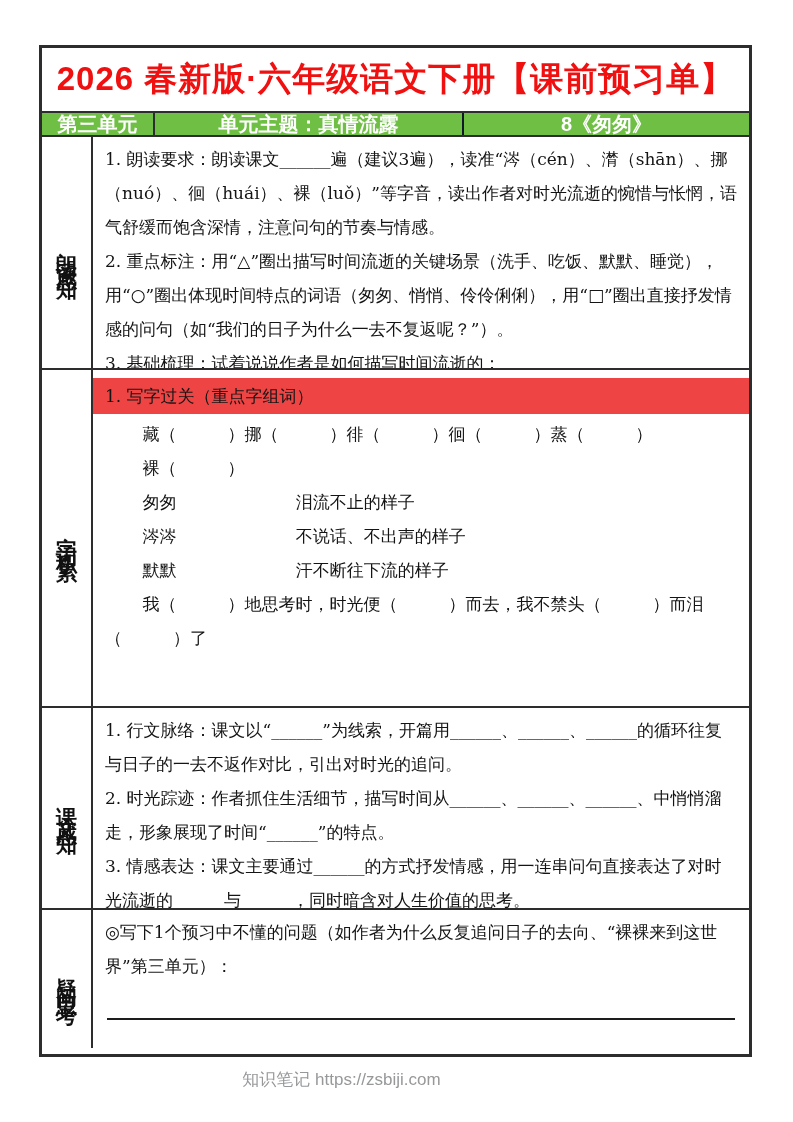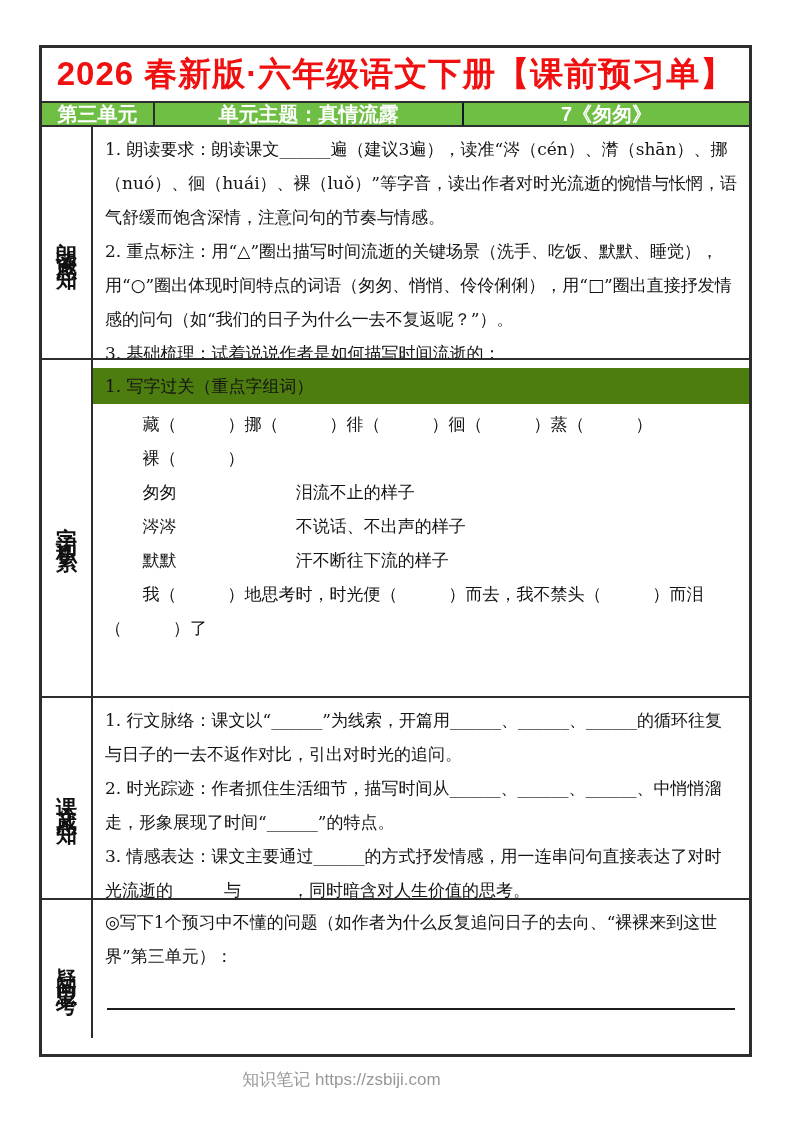--- a/index.html
+++ b/index.html
@@ -6,21 +6,21 @@
   body {
     width:793px; height:1122px; position:relative;
     font-family:"Liberation Sans", sans-serif;
   }
   .sheet {
     position:absolute; left:39px; top:45px; width:713px; height:1012px;
     border:3px solid #2d2d2d; box-sizing:border-box; background:#fff;
   }
   
   .title-row {
-    height:55px; display:flex; align-items:center; justify-content:center;
+    height:65px; display:flex; align-items:center; justify-content:center;
     border-bottom:2px solid #2d2d2d; box-sizing:border-box;
   }
   .title {
     color:#f01010; font-weight:bold; font-size:33px; letter-spacing:1px;
     font-family:"Liberation Sans", sans-serif; white-space:nowrap;
   }
   
   .unit-row {
     height:24px; display:flex; background:#6fbf45; color:#ffffff;
     border-bottom:2px solid #2d2d2d; box-sizing:border-box;
@@ -46,21 +46,21 @@
     flex:1; padding:5px 12px 0 12px; color:#141414;
     font-family:"DejaVu Serif", serif; font-size:17px; line-height:2.0;
     box-sizing:border-box; overflow:hidden;
   }
   .content p { margin:0; }
   .sec1 { height:233px; }
   .sec2 { height:338px; }
   .sec3 { height:202px; }
   .sec4 { height:138px; }
   .graybar {
-    background:#4d7c0f; margin:3px -12px 3px -12px; padding:1px 12px;
+    background:#ef4444; margin:3px -12px 3px -12px; padding:1px 12px;
   }
   .indent { padding-left:2.2em; }
   .match-row { margin:0; }
   .mword { display:inline-block; margin-left:2.2em; width:148px; }
   .fill { text-indent:2.2em; }
   .ansline { border-bottom:2px solid #1d1d1d; height:35px; margin:0 2px; }
   .footer {
     position:absolute; left:0; top:1068px; width:683px; text-align:center;
     color:#96989a; font-size:17px; font-family:"Liberation Sans", sans-serif;
   }
@@ -70,21 +70,21 @@
 
 <div class="sheet">
 
   <div class="title-row">
     <div class="title">2026 春新版·六年级语文下册【课前预习单】</div>
   </div>
 
   <div class="unit-row">
     <div class="unit-cell uc1">第三单元</div>
     <div class="unit-cell uc2">单元主题：真情流露</div>
-    <div class="unit-cell uc3">7《匆匆》</div>
+    <div class="unit-cell uc3">8《匆匆》</div>
   </div>
 
   <div class="section sec1">
     <div class="side">
       <span>朗读感知</span>
     </div>
     <div class="content">
       <p>1. 朗读要求：朗读课文______遍（建议3遍），读准“涔（cén）、潸（shān）、挪（nuó）、徊（huái）、裸（luǒ）”等字音，读出作者对时光流逝的惋惜与怅惘，语气舒缓而饱含深情，注意问句的节奏与情感。</p>
       <p>2. 重点标注：用“△”圈出描写时间流逝的关键场景（洗手、吃饭、默默、睡觉），用“○”圈出体现时间特点的词语（匆匆、悄悄、伶伶俐俐），用“□”圈出直接抒发情感的问句（如“我们的日子为什么一去不复返呢？”）。</p>
       <p>3. 基础梳理：试着说说作者是如何描写时间流逝的：____________________</p>

